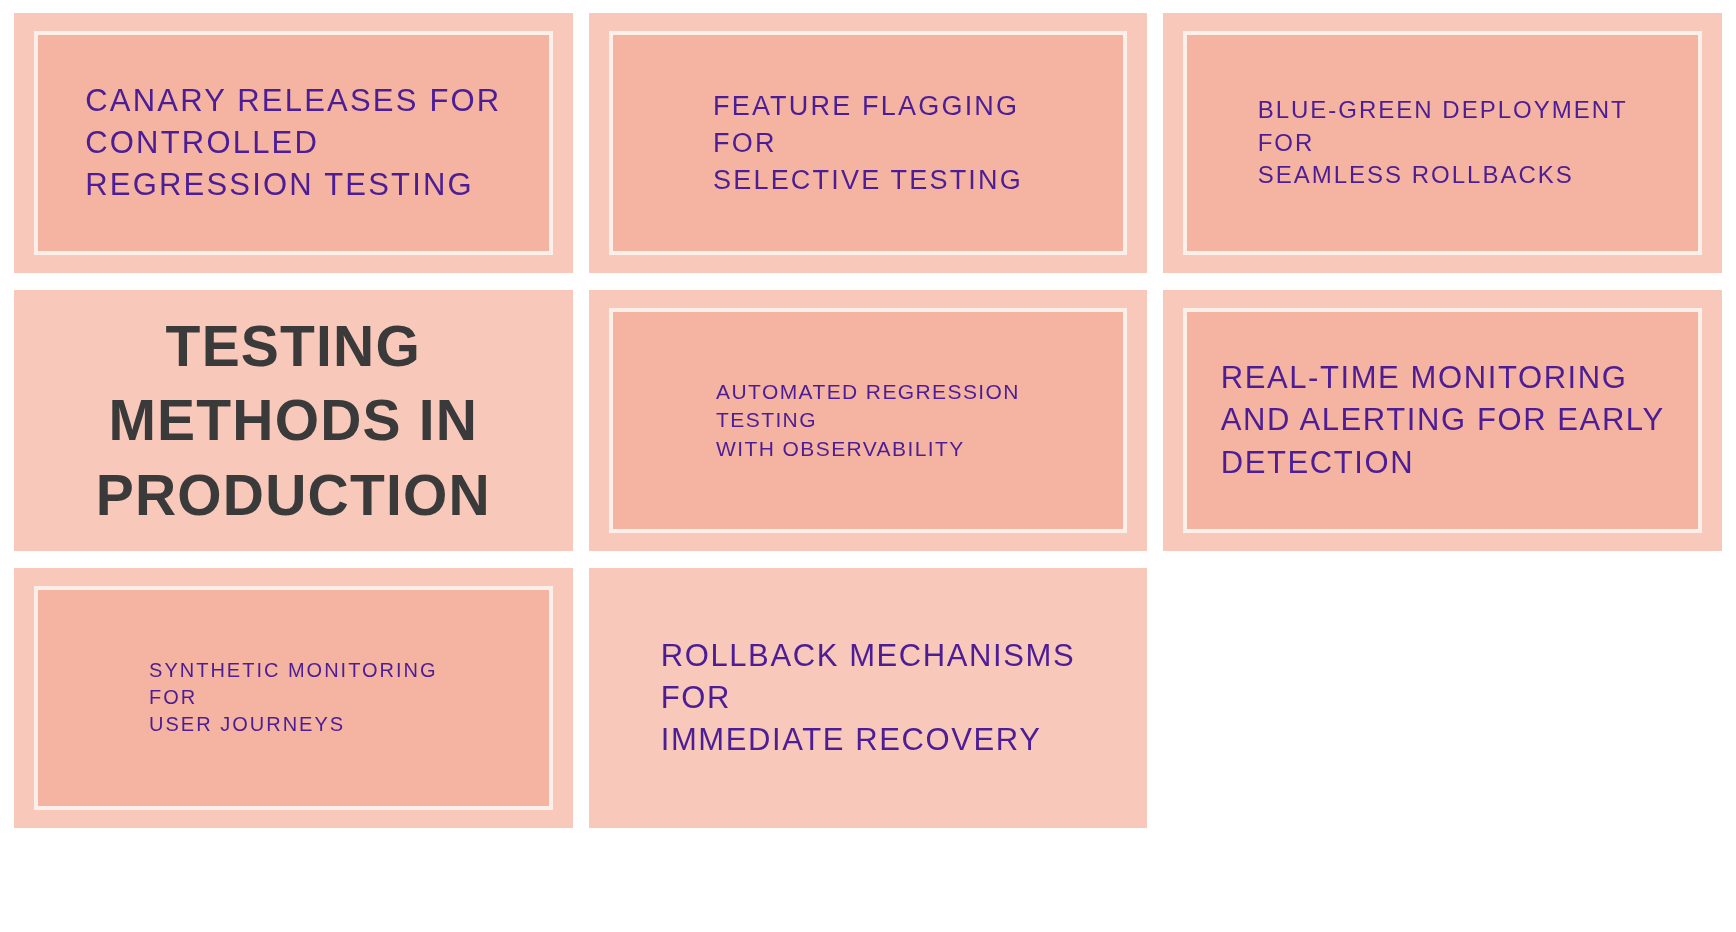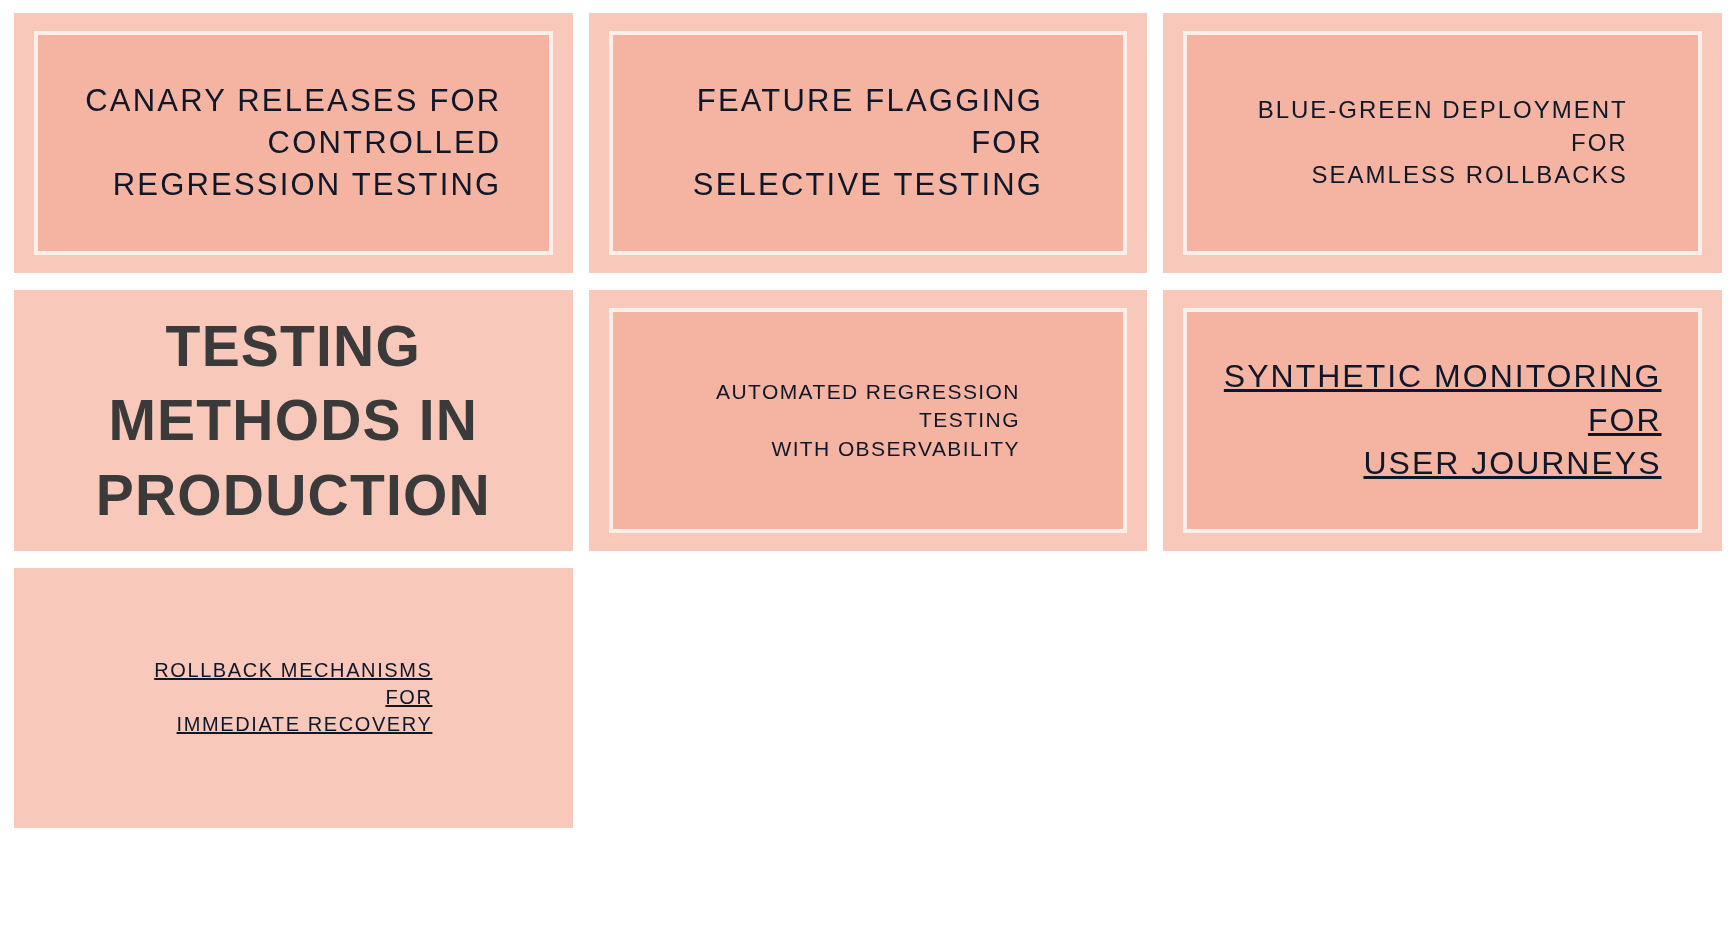--- a/index.html
+++ b/index.html
@@ -48,48 +48,48 @@
     background:#F8C8BA;
     padding:16px 22px;
   }
   .cell.plain .inner{
     width:100%;height:100%;
     display:flex;
     align-items:center;
     justify-content:center;
   }
   .celltext{
-    color:#0f172a;
-    text-align:right;
+    color:#4c1d95;
+    text-align:left;
     text-transform:uppercase;
     font-size:31px;
     line-height:1.36;
     letter-spacing:2.1px;
     font-weight:400;
     white-space:pre-line;
     word-break:normal;
   }
   .centertext{
     color:#3A3A3A;
     text-align:center;
     text-transform:uppercase;
     font-size:57px;
     line-height:1.30;
     letter-spacing:1.2px;
     font-weight:700;
     white-space:pre-line;
   }
   .c-r1c1 .celltext{font-size:31px;letter-spacing:2.2px;}
-  .c-r1c2 .celltext{font-size:31px;letter-spacing:2.2px;}
+  .c-r1c2 .celltext{font-size:27px;letter-spacing:2.2px;}
   .c-r1c3 .celltext{font-size:31px;letter-spacing:1.6px;}
   .c-r2c1 .celltext{font-size:24px;letter-spacing:2.0px;}
   .c-r2c3 .celltext{font-size:21px;letter-spacing:1.4px;}
   .c-r3c1 .celltext{font-size:31px;letter-spacing:1.6px;}
-  .c-r3c2 .celltext{font-size:32px;letter-spacing:2.0px;text-decoration:underline;}
-  .c-r3c3 .celltext{font-size:20px;letter-spacing:1.6px;text-decoration:underline;}
+  .c-r3c2 .celltext{font-size:20px;letter-spacing:2.0px;}
+  .c-r3c3 .celltext{font-size:31px;letter-spacing:1.6px;}
 </style>
 </head>
 <body>
 
 <div id="grid">
 
   <div class="cell framed c-r1c1">
     <div class="inner">
       <div class="celltext">CANARY RELEASES FOR
 CONTROLLED
@@ -123,20 +123,27 @@
   </div>
 
   <div class="cell framed c-r2c3">
     <div class="inner">
       <div class="celltext">AUTOMATED REGRESSION
 TESTING
 WITH OBSERVABILITY</div>
     </div>
   </div>
 
+  <div class="cell framed c-r3c1">
+    <div class="inner">
+      <div class="celltext">REAL-TIME MONITORING
+AND ALERTING FOR EARLY
+DETECTION</div>
+    </div>
+  </div>
 
   <div class="cell framed c-r3c2">
     <div class="inner">
       <div class="celltext">SYNTHETIC MONITORING
 FOR
 USER JOURNEYS</div>
     </div>
   </div>
 
   <div class="cell plain c-r3c3">

